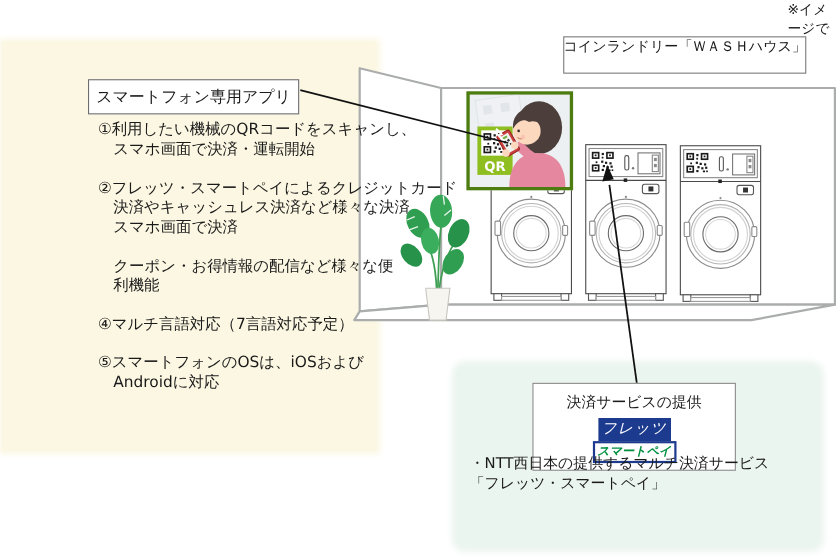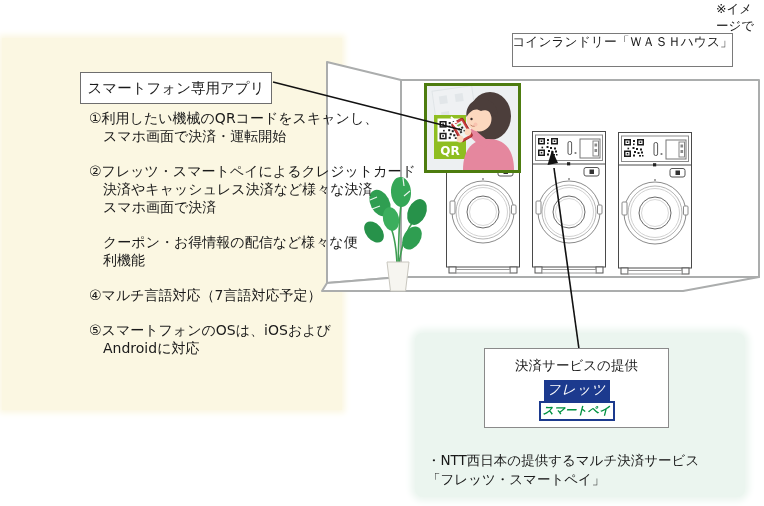--- a/index.html
+++ b/index.html
@@ -30,21 +30,21 @@
     border:3px solid #4d7c0f;background:#edf0f2;}
 
   .pay-box{position:absolute;left:464px;top:348px;width:183px;height:78px;background:#fff;
     border:1.4px solid #8a8a8a;text-align:center;margin-left:20px;}
   .pay-title{margin-top:8px;font-size:13.5px;}
   .logo{margin:5px auto 0;width:76px;}
   .logo-top{background:#1c3a8e;color:#fff;font-weight:normal;font-style:italic;font-size:13.5px;
     width:66px;margin:0 auto;padding:1px 0 2px;letter-spacing:1px;}
   .logo-bottom{border:2px solid #1c3a8e;background:#fff;color:#009140;font-weight:bold;
     font-style:italic;font-size:11px;padding:0 0 1px;letter-spacing:0;}
-  .pay-desc{position:absolute;left:427px;top:451px;font-size:13.5px;line-height:18.5px;}
+  .pay-desc{position:absolute;left:427px;top:412px;font-size:13.5px;line-height:18.5px;}
   .pay-desc div{white-space:nowrap;}
 </style>
 </head>
 <body>
 
 <div id="canvas">
 
   <div class="panel-cream"></div>
   <div class="panel-mint"></div>
 

